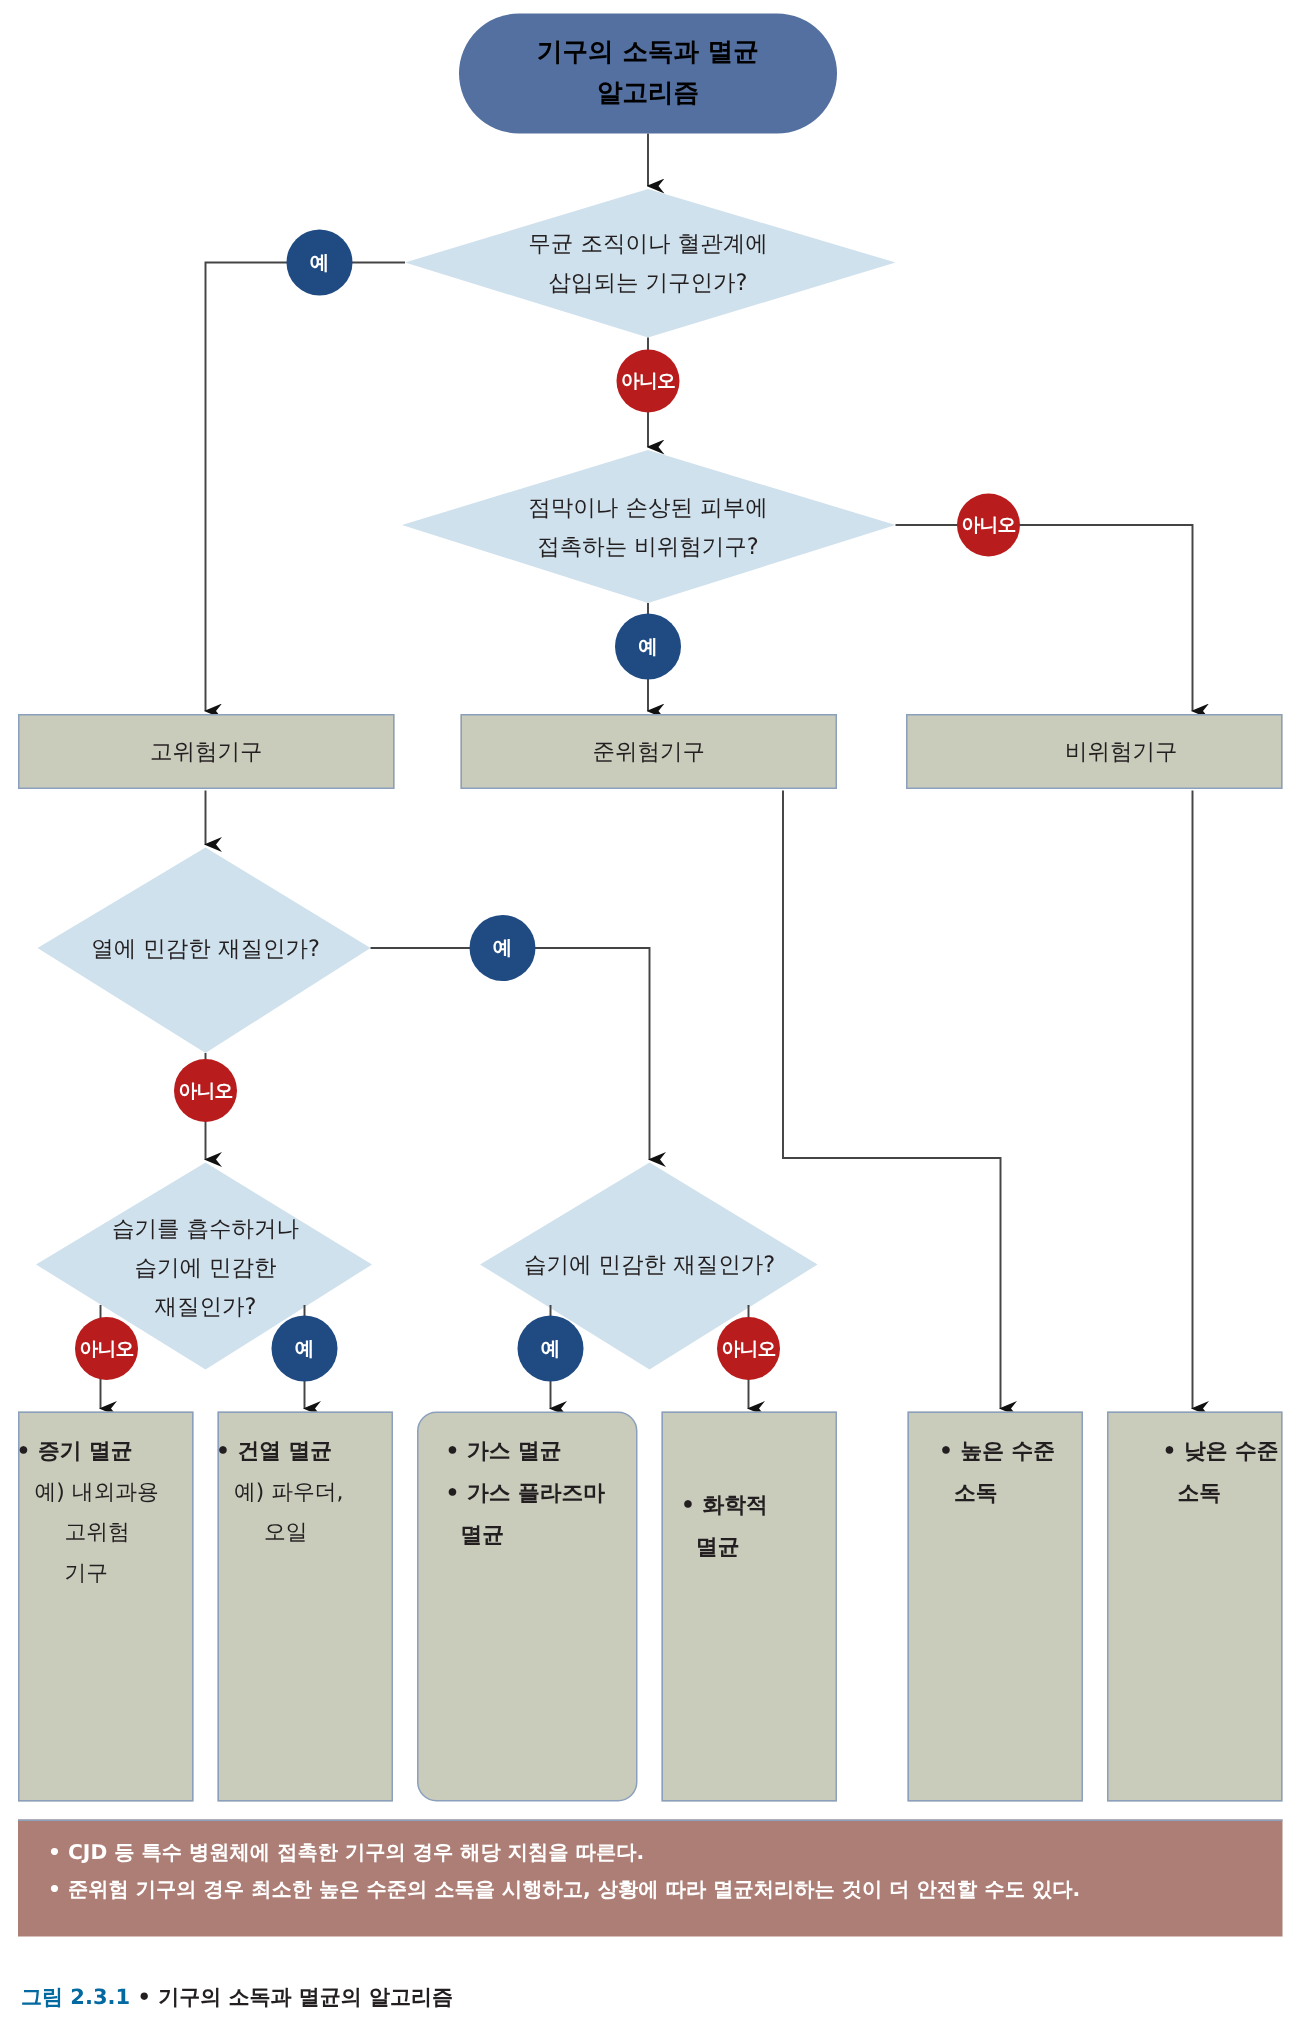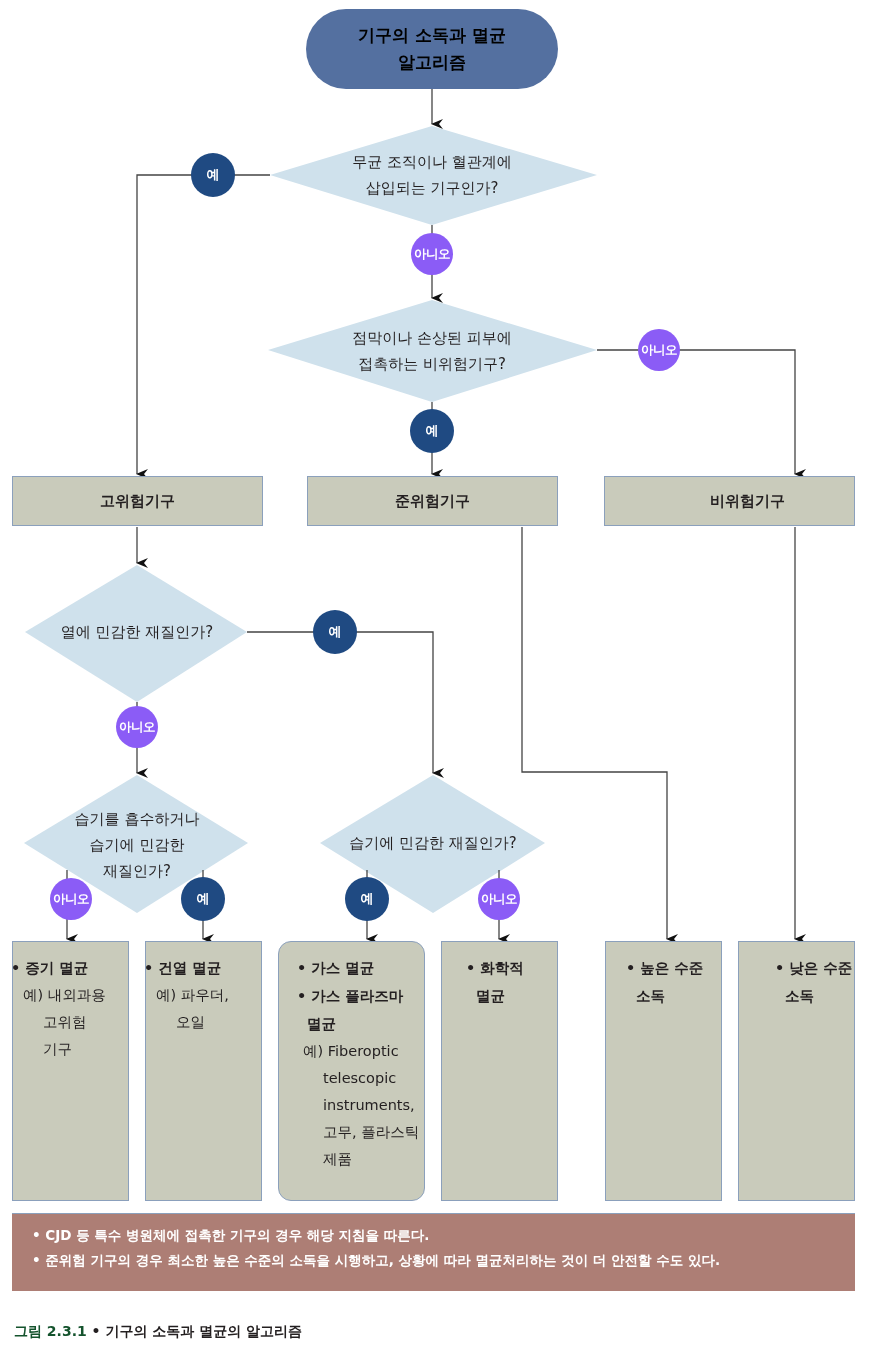--- a/index.html
+++ b/index.html
@@ -9,32 +9,32 @@
   .abs { position: absolute; box-sizing: border-box; }
   .start-node { left: 306px; top: 9px; width: 252px; height: 80px; border-radius: 40px;
                 background: #5470a0; color: #000000; font-weight: bold; font-size: 17px;
                 display: flex; align-items: center; justify-content: center; text-align: center;
                 line-height: 27px; white-space: pre-line; }
   .dtext { position: absolute; display: flex; align-items: center; justify-content: center;
            text-align: center; font-size: 15px; line-height: 26px; white-space: pre-line; color: #231f20; }
   .badge { position: absolute; border-radius: 50%; color: #fff; font-weight: bold; font-size: 13px;
            display: flex; align-items: center; justify-content: center; }
   .badge.yes { background: #1f4a82; width: 44px; height: 44px; }
-  .badge.no { background: #8b5cf6; width: 42px; height: 42px; font-size: 12.5px; letter-spacing: -0.5px; text-align: center; }
+  .badge.no { background: #b91c1c; width: 42px; height: 42px; font-size: 12.5px; letter-spacing: -0.5px; text-align: center; }
   .cat-box { background: #c9cbbb; border: 1px solid #8ba0bc; height: 50px; top: 476px;
-             display: flex; align-items: center; justify-content: center; font-size: 15px; font-weight: bold; }
+             display: flex; align-items: center; justify-content: center; font-size: 15px; }
   .res-box { background: #c9cbbb; border: 1px solid #8ba0bc; top: 941px; height: 260px;
              padding: 12px 0 0 0; font-size: 14.5px; line-height: 28px; }
   .res-box .bul { font-weight: bold; padding-left: 8px; text-indent: -10px; }
   .res-box .ex { padding-left: 38px; text-indent: -20px; white-space: pre-line; line-height: 27px; }
   .note-box { left: 12px; top: 1213px; width: 843px; height: 78px; background: #ad7e75;
               border-top: 1px solid #8ba0bc; color: #fff; font-weight: bold; font-size: 13.5px;
               padding: 9px 0 0 20px; line-height: 25px; }
   .caption { left: 14px; top: 1323px; font-size: 14px; font-weight: bold; }
-  .caption .num { color: #14532d; }
+  .caption .num { color: #0369a1; }
 </style>
 </head>
 <body>
 
 <svg id="flow" width="872" height="1362">
   <defs>
     <marker id="arr" markerWidth="10" markerHeight="12" refX="5" refY="11" orient="auto" markerUnits="userSpaceOnUse">
       <path d="M0,0 L5,12 L10,0 L5,4 Z" fill="#111"></path>
     </marker>
   </defs>
@@ -113,28 +113,23 @@
 </div>
 <div class="abs res-box" style="left:145px;width:117px;">
   <div class="bul">• 건열 멸균</div>
   <div class="ex" style="padding-left:30px;">예) 파우더,
 오일</div>
 </div>
 <div class="abs res-box" style="left:278px;width:147px;border-radius:13px;">
   <div class="bul" style="padding-left:28px;">• 가스 멸균</div>
   <div class="bul" style="padding-left:28px;white-space:pre-line;">• 가스 플라즈마
 멸균</div>
-  <div class="ex" style="padding-left:44px;">예) Fiberoptic
-telescopic
-instruments,
-고무, 플라스틱
-제품</div>
 </div>
 <div class="abs res-box" style="left:441px;width:117px;">
-  <div class="bul" style="padding-left:34px;white-space:pre-line;">• 화학적
+  <div class="bul" style="padding-left:22px;white-space:pre-line;margin-top:36px;">• 화학적
 멸균</div>
 </div>
 <div class="abs res-box" style="left:605px;width:117px;">
   <div class="bul" style="padding-left:30px;white-space:pre-line;">• 높은 수준
 소독</div>
 </div>
 <div class="abs res-box" style="left:738px;width:117px;">
   <div class="bul" style="padding-left:46px;white-space:pre-line;">• 낮은 수준
 소독</div>
 </div>

